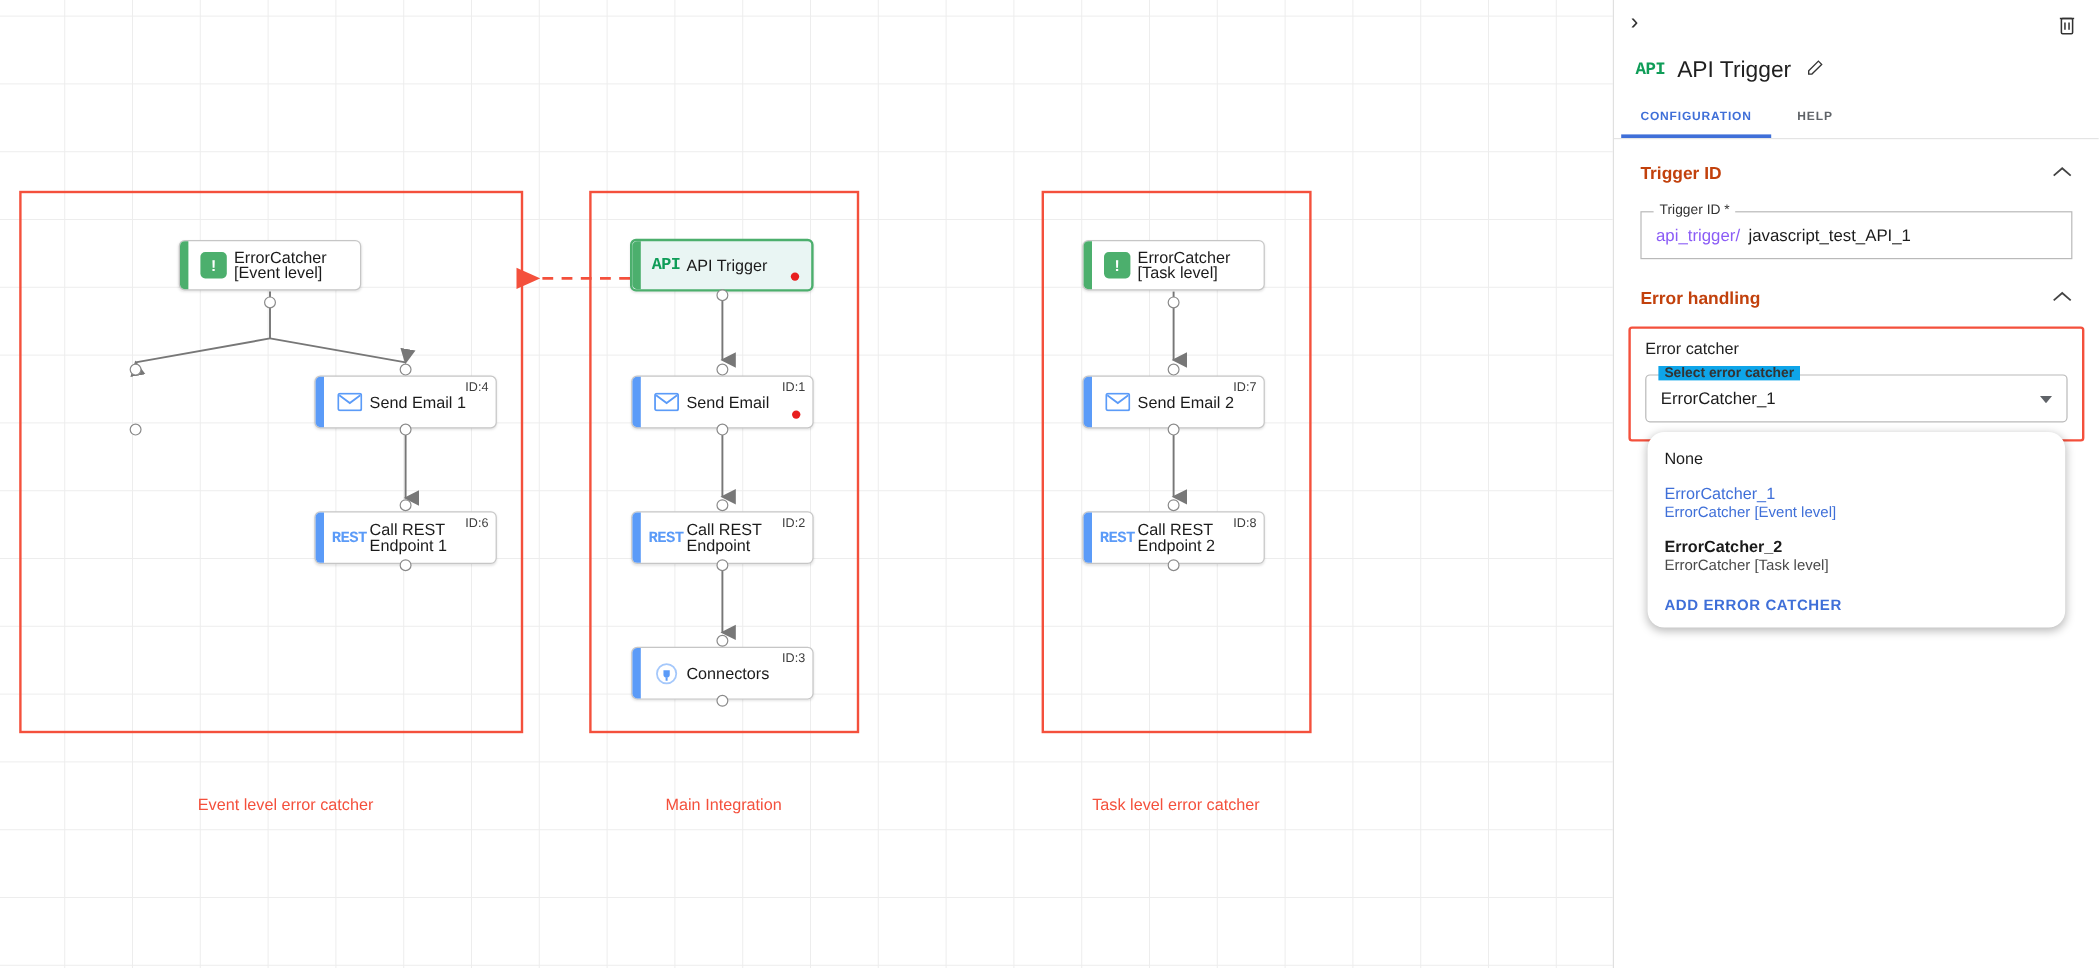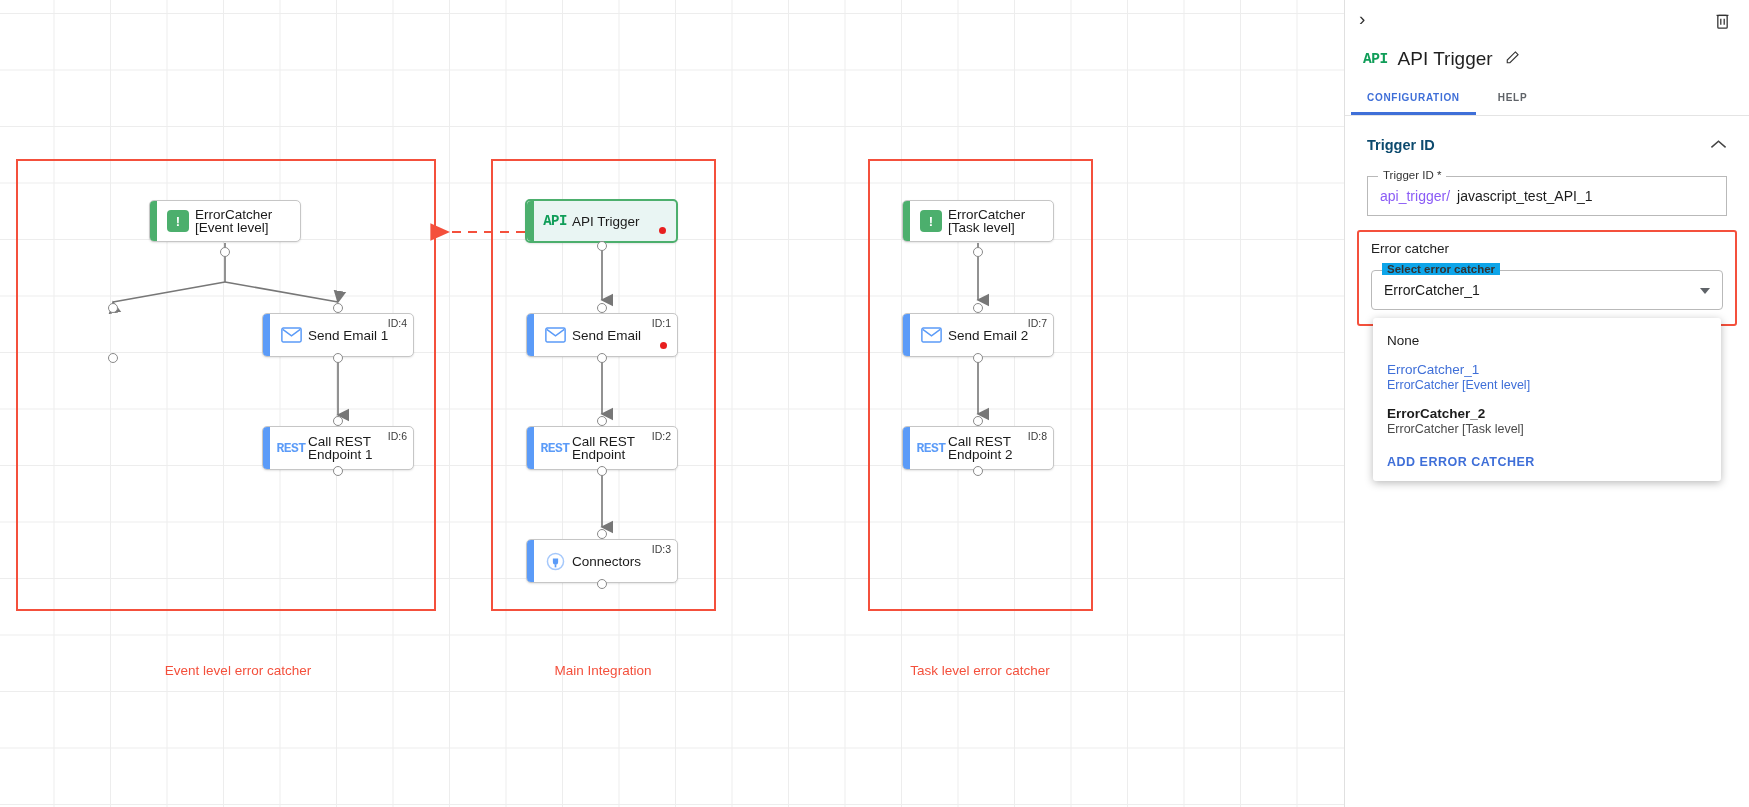--- a/index.html
+++ b/index.html
@@ -133,21 +133,21 @@
     font-size: 10px; letter-spacing: .7px; font-weight: bold;
     color: #5f6368; padding: 0 16px 9px 16px; margin-left: 6px;
     cursor: pointer;
   }
   .p-tab.active { color: #3f6fd8; border-bottom: 3px solid #3f6fd8; }
 
   .sect-head {
     display: flex; align-items: center; justify-content: space-between;
     padding: 20px 22px 0 22px;
   }
-  .sect-title { font-size: 14.5px; font-weight: bold; color: #0c4a6e; }
+  .sect-title { font-size: 14.5px; font-weight: bold; color: #c2410c; }
   .chev { color: #444; }
 
   .field {
     position: relative; margin: 22px 22px 0 22px;
     height: 40px; border: 1px solid #b9b9b9; border-radius: 0;
     display: flex; align-items: center; padding: 0 12px;
   }
   .field-legend {
     position: absolute; top: -8px; left: 10px; padding: 0 5px;
     background: #fff; font-size: 11.5px; color: #333;
@@ -176,21 +176,21 @@
   .select .sel-val { font-size: 14px; color: #1b1b1b; }
   .caret {
     position: absolute; right: 12px; top: 50%;
     width: 0; height: 0; margin-top: -2px;
     border-left: 5px solid transparent; border-right: 5px solid transparent;
     border-top: 6px solid #5f6368;
   }
 
   .menu {
     position: absolute; left: 14px; right: 14px; top: 86px;
-    background: #fff; border-radius: 3px;
+    background: #fff; border-radius: 14px;
     box-shadow: 0 2px 8px rgba(0,0,0,.28);
     padding: 8px 4px 10px 0; z-index: 30;
   }
   .menu-item { padding: 7px 14px; cursor: pointer; }
   .menu-item .m1 { font-size: 13.5px; color: #1b1b1b; }
   .menu-item .m2 { font-size: 12.5px; color: #4a4a4a; margin-top: 1px; }
   .menu-item.sel .m1 { color: #3f6fd8; }
   .menu-item.sel .m2 { color: #3f6fd8; }
   .menu-item .m1.bold { font-weight: bold; }
   .menu-add {
@@ -406,20 +406,28 @@
         </svg>
       </div>
     </div>
 
     <div class="field">
       <span class="field-legend">Trigger ID *</span>
       <span class="prefix">api_trigger/</span>
       <span class="val">javascript_test_API_1</span>
     </div>
 
+    <div class="sect-head" style="padding-top:24px;">
+      <div class="sect-title">Error handling</div>
+      <div class="chev">
+        <svg width="17" height="11" viewBox="0 0 18 11" fill="none" stroke="#444" stroke-width="1.6">
+          <path d="M1.5 8.5L9 2l7.5 6.5"></path>
+        </svg>
+      </div>
+    </div>
 
     <div class="err-box">
       <div class="err-label">Error catcher</div>
 
       <div class="select">
         <span class="sel-legend">Select error catcher</span>
         <span class="sel-val">ErrorCatcher_1</span>
         <span class="caret"></span>
       </div>
 

